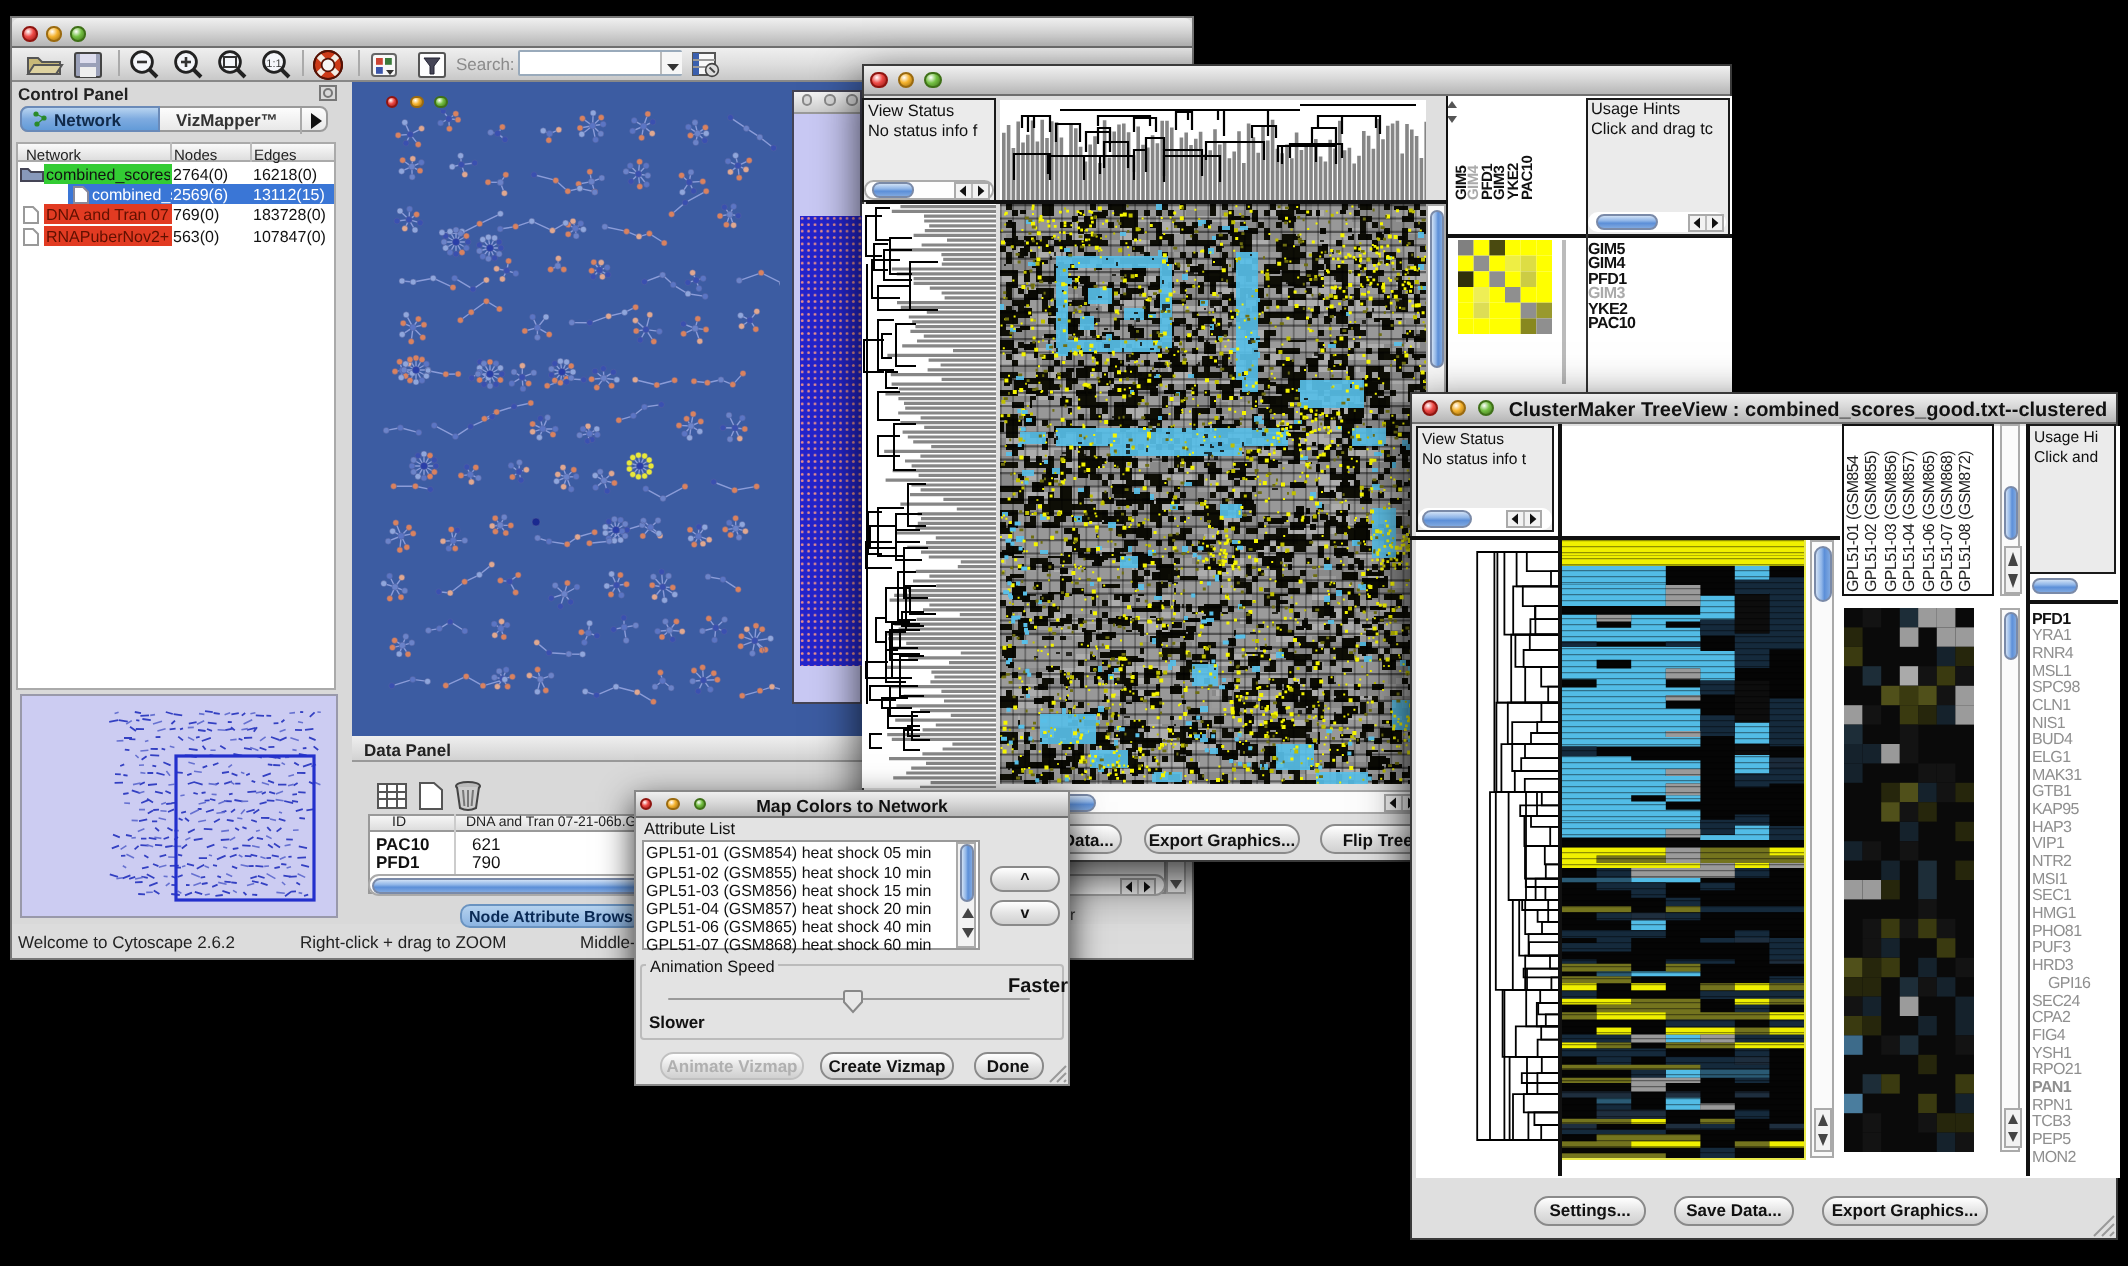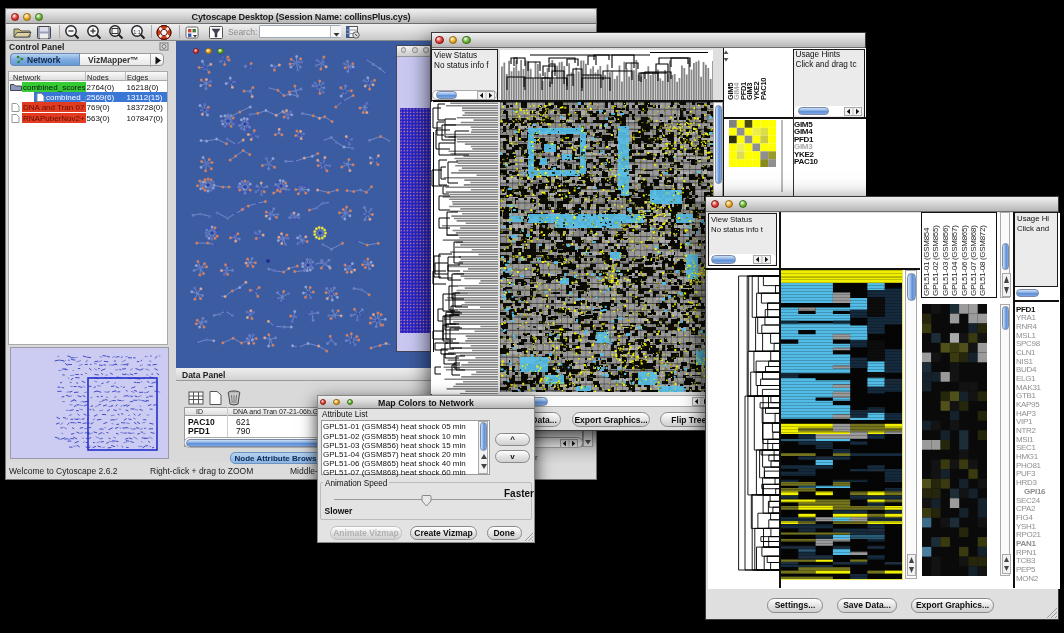--- a/index.html
+++ b/index.html
@@ -1,16 +1,15 @@
 <!DOCTYPE html>
 <html><head><meta charset="utf-8"><style>*{margin:0;padding:0;box-sizing:border-box}body{font-family:"Liberation Sans",sans-serif;background:#000;width:1064px;height:633px;overflow:hidden}#page{position:relative;width:1064px;height:633px;background:#000;overflow:hidden}.tb{background:linear-gradient(180deg,#f0f0f0,#d8d8d8 45%,#b6b6b6);border-bottom:1px solid #6e6e6e}.tbi{background:linear-gradient(180deg,#f4f4f4,#e4e4e4 45%,#cecece);border-bottom:1px solid #9a9a9a}.panel{background:#ebebeb;border:1px solid #1a1a1a;position:absolute}</style></head><body>
 <div id="page">
     <div style="position:absolute;left:5px;top:8px;width:592px;height:472px;background:#dcdcdc;border:1px solid #777;box-shadow:0 6px 18px rgba(0,0,0,0.7)">
       <div class="tb" style="position:absolute;left:0;top:0;width:100%;height:15px;border-radius:4px 4px 0 0"></div>
-      <div style="position:absolute;left:0;top:2.5px;width:100%;text-align:center;font-size:9.2px;font-weight:bold;color:#1a1a1a;letter-spacing:-0.2px">Cytoscape Desktop (Session Name: collinsPlus.cys)</div>
       <div style="position:absolute;left:5.3999999999999995px;top:4.0px;width:7.6px;height:7.6px;border-radius:50%;background:radial-gradient(circle at 35% 30%, #fff 0%, #ee4b47 45%, #8f1510 100%);border:0.5px solid #8f1510"></div>
       <div style="position:absolute;left:17.4px;top:4.0px;width:7.6px;height:7.6px;border-radius:50%;background:radial-gradient(circle at 35% 30%, #fff 0%, #f5b32e 45%, #9a6a10 100%);border:0.5px solid #9a6a10"></div>
       <div style="position:absolute;left:29.400000000000002px;top:4.0px;width:7.6px;height:7.6px;border-radius:50%;background:radial-gradient(circle at 35% 30%, #fff 0%, #74c043 45%, #3f7018 100%);border:0.5px solid #3f7018"></div>
       <div style="position:absolute;left:0;top:15px;width:100%;height:17px;background:linear-gradient(180deg,#efefef,#dedede 50%,#c8c8c8);border-bottom:1px solid #888"></div>
       <div style="position:absolute;left:0;top:0;width:100%;height:100%"></div>
     </div>
     <svg width="20" height="15" style="position:absolute;left:12px;top:25px">
       <path d="M2 12 L2 4 L7 4 L9 6 L18 6 L18 12 Z" fill="#c8b878" stroke="#555" stroke-width="1"></path>
       <path d="M2 12 L5 7.5 L19 7.5 L16 12 Z" fill="#ded2a0" stroke="#555" stroke-width="1"></path>
     </svg>
@@ -413,20 +412,21 @@
         <path d="M11 0.8 L14.2 3.5 L11 6.2 Z" fill="#111"></path>
         <line x1="8" y1="0" x2="8" y2="7" stroke="#bbb"></line>
       </svg>
     </div>
     <div style="position:absolute;left:465px;top:412px;width:62px;height:15px;border-radius:7.5px;background:linear-gradient(180deg,#ffffff,#e2e2e2 55%,#d0d0d0);border:1.2px solid #8a8a8a;box-sizing:border-box;display:flex;align-items:center;justify-content:center;font-size:8.5px;font-weight:bold;color:#111;white-space:nowrap;overflow:hidden">Settings...</div>
     <div style="position:absolute;left:505px;top:412px;width:56px;height:15px;border-radius:7.5px;background:linear-gradient(180deg,#ffffff,#e2e2e2 55%,#d0d0d0);border:1.2px solid #8a8a8a;box-sizing:border-box;display:flex;align-items:center;justify-content:center;font-size:8.5px;font-weight:bold;color:#111;white-space:nowrap;overflow:hidden">Save Data...</div>
     <div style="position:absolute;left:572px;top:412px;width:78px;height:15px;border-radius:7.5px;background:linear-gradient(180deg,#ffffff,#e2e2e2 55%,#d0d0d0);border:1.2px solid #8a8a8a;box-sizing:border-box;display:flex;align-items:center;justify-content:center;font-size:8.5px;font-weight:bold;color:#111;white-space:nowrap;overflow:hidden">Export Graphics...</div>
     <div style="position:absolute;left:660px;top:412px;width:86px;height:15px;border-radius:7.5px;background:linear-gradient(180deg,#ffffff,#e2e2e2 55%,#d0d0d0);border:1.2px solid #8a8a8a;box-sizing:border-box;display:flex;align-items:center;justify-content:center;font-size:8.5px;font-weight:bold;color:#111;white-space:nowrap;overflow:hidden">Flip Tree Nodes</div>
     <div style="position:absolute;left:705px;top:196px;width:354px;height:424px;background:#dfdfdf;border:1px solid #3a3a3a;box-shadow:0 8px 22px rgba(0,0,0,0.85)">
       <div class="tb" style="position:absolute;left:0;top:0;width:100%;height:15px"></div>
+      <div style="position:absolute;left:48px;top:2.5px;width:300px;text-align:center;font-size:10px;font-weight:bold;color:#111;white-space:nowrap">ClusterMaker TreeView : combined_scores_good.txt--clustered</div>
       <div style="position:absolute;left:2px;top:16px;width:351.5px;height:376px;background:#fff"></div>
     </div>
     <div style="position:absolute;left:710.6999999999999px;top:199.60000000000002px;width:8.4px;height:8.4px;border-radius:50%;background:radial-gradient(circle at 35% 30%, #fff 0%, #ee4b47 45%, #8f1510 100%);border:0.5px solid #8f1510"></div>
     <div style="position:absolute;left:724.5px;top:199.60000000000002px;width:8.4px;height:8.4px;border-radius:50%;background:radial-gradient(circle at 35% 30%, #fff 0%, #f5b32e 45%, #9a6a10 100%);border:0.5px solid #9a6a10"></div>
     <div style="position:absolute;left:738.9px;top:199.60000000000002px;width:8.4px;height:8.4px;border-radius:50%;background:radial-gradient(circle at 35% 30%, #fff 0%, #74c043 45%, #3f7018 100%);border:0.5px solid #3f7018"></div>
     <div class="panel" style="left:708px;top:213px;width:69px;height:53px"></div>
     <div style="position:absolute;left:711px;top:215px;font-size:7.8px;color:#111;white-space:nowrap;width:63px;overflow:hidden">View Status</div>
     <div style="position:absolute;left:711px;top:224.5px;font-size:7.8px;color:#111;white-space:nowrap;width:64px;overflow:hidden">No status info t</div>
     <div style="position:absolute;left:709px;top:254px;width:66.5px;height:11px;background:#fff;border-radius:5px"></div>
     <div style="position:absolute;left:711px;top:255px;width:25px;height:9px;border-radius:4.5px;background:linear-gradient(180deg,#cfe0f5 0%,#8fb5e8 40%,#5c8fd8 60%,#7fa8e0 100%);border:1px solid #7a8aa8;box-sizing:border-box"></div>
@@ -695,21 +695,21 @@
     <div style="position:absolute;left:1016px;top:400.0px;font-size:8px;font-weight:normal;color:#8f8f8f;letter-spacing:-0.3px">KAP95</div>
     <div style="position:absolute;left:1016px;top:408.7px;font-size:8px;font-weight:normal;color:#8f8f8f;letter-spacing:-0.3px">HAP3</div>
     <div style="position:absolute;left:1016px;top:417.3px;font-size:8px;font-weight:normal;color:#8f8f8f;letter-spacing:-0.3px">VIP1</div>
     <div style="position:absolute;left:1016px;top:426.0px;font-size:8px;font-weight:normal;color:#8f8f8f;letter-spacing:-0.3px">NTR2</div>
     <div style="position:absolute;left:1016px;top:434.7px;font-size:8px;font-weight:normal;color:#8f8f8f;letter-spacing:-0.3px">MSI1</div>
     <div style="position:absolute;left:1016px;top:443.4px;font-size:8px;font-weight:normal;color:#8f8f8f;letter-spacing:-0.3px">SEC1</div>
     <div style="position:absolute;left:1016px;top:452.1px;font-size:8px;font-weight:normal;color:#8f8f8f;letter-spacing:-0.3px">HMG1</div>
     <div style="position:absolute;left:1016px;top:460.7px;font-size:8px;font-weight:normal;color:#8f8f8f;letter-spacing:-0.3px">PHO81</div>
     <div style="position:absolute;left:1016px;top:469.4px;font-size:8px;font-weight:normal;color:#8f8f8f;letter-spacing:-0.3px">PUF3</div>
     <div style="position:absolute;left:1016px;top:478.1px;font-size:8px;font-weight:normal;color:#8f8f8f;letter-spacing:-0.3px">HRD3</div>
-    <div style="position:absolute;left:1024px;top:486.8px;font-size:8px;font-weight:bold;color:#8f8f8f;letter-spacing:-0.3px">GPI16</div>
+    <div style="position:absolute;left:1024px;top:486.8px;font-size:8px;font-weight:normal;color:#8f8f8f;letter-spacing:-0.3px">GPI16</div>
     <div style="position:absolute;left:1016px;top:495.5px;font-size:8px;font-weight:normal;color:#8f8f8f;letter-spacing:-0.3px">SEC24</div>
     <div style="position:absolute;left:1016px;top:504.1px;font-size:8px;font-weight:normal;color:#8f8f8f;letter-spacing:-0.3px">CPA2</div>
     <div style="position:absolute;left:1016px;top:512.8px;font-size:8px;font-weight:normal;color:#8f8f8f;letter-spacing:-0.3px">FIG4</div>
     <div style="position:absolute;left:1016px;top:521.5px;font-size:8px;font-weight:normal;color:#8f8f8f;letter-spacing:-0.3px">YSH1</div>
     <div style="position:absolute;left:1016px;top:530.2px;font-size:8px;font-weight:normal;color:#8f8f8f;letter-spacing:-0.3px">RPO21</div>
     <div style="position:absolute;left:1016px;top:538.9px;font-size:8px;font-weight:bold;color:#8f8f8f;letter-spacing:-0.3px">PAN1</div>
     <div style="position:absolute;left:1016px;top:547.5px;font-size:8px;font-weight:normal;color:#8f8f8f;letter-spacing:-0.3px">RPN1</div>
     <div style="position:absolute;left:1016px;top:556.2px;font-size:8px;font-weight:normal;color:#8f8f8f;letter-spacing:-0.3px">TCB3</div>
     <div style="position:absolute;left:1016px;top:564.9px;font-size:8px;font-weight:normal;color:#8f8f8f;letter-spacing:-0.3px">PEP5</div>
     <div style="position:absolute;left:1016px;top:573.6px;font-size:8px;font-weight:normal;color:#8f8f8f;letter-spacing:-0.3px">MON2</div>

